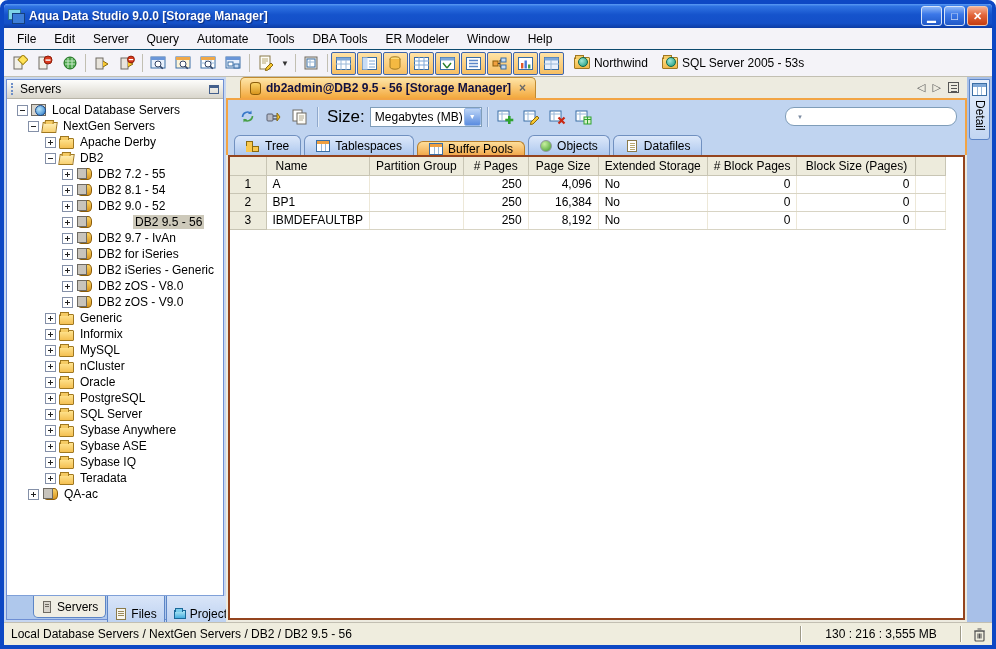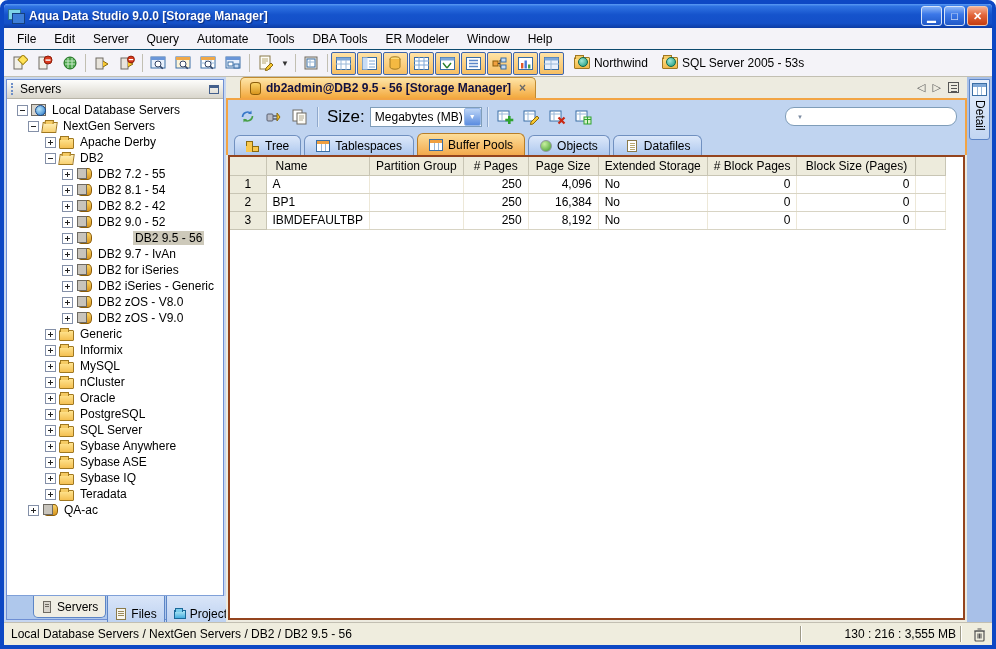--- a/index.html
+++ b/index.html
@@ -89,21 +89,21 @@
   .combo{ display:flex; align-items:center; width:112px; height:20px; border:1px solid #7F9DB9; background:#fff;}
   .combo-value{ flex:1; font-size:12px; padding-left:4px;}
   .combo-btn{ width:17px; height:18px; display:flex; align-items:center; justify-content:center; color:#fff; font-size:7px;
     background:linear-gradient(180deg,#BCD4F6,#5A8CE0); border:1px solid #98B8E8; border-radius:2px;}
   .searchbox{ margin-left:auto; width:172px; height:19px; border:1px solid #7F9DB9; border-radius:9px; background:#fff; display:flex; align-items:center; padding:0 6px; gap:2px;}
   .searchbox input{ border:none; outline:none; flex:1; font-size:11px; font-family:"Liberation Sans",sans-serif; background:transparent;}
   .subtabs{ height:22px; flex:0 0 22px; display:flex; align-items:flex-end; background:#C0D4F0; padding-left:6px; gap:3px;
     border-left:2px solid #F2A444; border-right:2px solid #F2A444;}
   .subtab{ display:flex; align-items:center; gap:5px; height:20px; padding:0 11px; font-size:12px; color:#000;
     background:linear-gradient(180deg,#DCE8FA,#AEC8EE); border:1px solid #7090C0; border-bottom:none; border-radius:6px 6px 0 0;}
-  .subtab.active{ background:linear-gradient(180deg,#FDDE9A,#F2A94C); border-color:#B87E28; height:22px;}
+  .subtab.active{ background:linear-gradient(180deg,#FDDE9A,#F2A94C); border-color:#B87E28; height:14px;}
   .subico{ width:14px; height:12px; position:relative;}
   .subico.treeico::before{content:""; position:absolute; left:0; top:1px; width:5px; height:4px; background:#F8C850; border:1px solid #8A6A10;}
   .subico.treeico::after{content:""; position:absolute; left:6px; top:6px; width:5px; height:4px; background:#F8C850; border:1px solid #8A6A10; box-shadow:-6px 0 0 #F8C850;}
   .subico.grid{ background:#fff; border:1px solid #3A6EA5; }
   .subico.grid::before{content:""; position:absolute; left:0; top:0; right:0; height:3px; background:#F0A040;}
   .subico.grid::after{content:""; position:absolute; left:4px; top:3px; width:1px; bottom:0; background:#9AB8D8; box-shadow:4px 0 0 #9AB8D8;}
   .subico.orb{ border-radius:50%; width:12px; height:12px; background:radial-gradient(circle at 35% 30%, #C8F0A0, #3E9A28); border:1px solid #9098A0;}
   .subico.page{ background:#fff; border:1px solid #8A7A4A; width:10px; height:12px; margin:0 2px;}
   .subico.page::before{content:""; position:absolute; left:2px; top:2px; width:5px; height:1px; background:#B8A870; box-shadow:0 2px 0 #B8A870, 0 4px 0 #B8A870, 0 6px 0 #B8A870;}
   .table-region{ flex:1 1 auto; background:#fff; border:2px solid #94441E; margin:0 2px 2px 2px; overflow:hidden;}
@@ -119,21 +119,21 @@
   .detail-tab{ display:flex; flex-direction:column; align-items:center; gap:4px; padding:3px 2px 8px 2px;
     background:linear-gradient(180deg,#EAF1FC,#C2D6F2); border:1px solid #5C85C6; border-radius:0 0 3px 3px;}
   .detail-ico{ width:15px; height:13px; background:#fff; border:1px solid #3A6EA5; position:relative;}
   .detail-ico::before{content:""; position:absolute; left:0; top:0; right:0; height:3px; background:#7FA8D8;}
   .detail-ico::after{content:""; position:absolute; left:4px; top:3px; width:1px; bottom:0; background:#9AB8D8; box-shadow:4px 0 0 #9AB8D8;}
   .detail-label{ writing-mode:vertical-rl; font-size:12px; color:#000;}
   
   .statusbar{ height:23px; flex:0 0 23px; display:flex; align-items:center; background:#EFEDDE; border-top:1px solid #C2BFB2; font-size:12px;}
   .sb-left{ flex:1; padding-left:7px; white-space:nowrap; overflow:hidden;}
   .sb-div{ width:2px; height:16px; border-left:1px solid #9E9A87; border-right:1px solid #FFFFFF; margin:0 4px;}
-  .sb-metrics{ width:150px; text-align:right; white-space:nowrap;}
+  .sb-metrics{ width:150px; text-align:center; white-space:nowrap;}
   .sb-trash{ width:26px; display:flex; justify-content:center; align-items:center;}
   svg{display:block;}
 </style>
 </head>
 <body>
 
 <div class="window">
 
   <div class="titlebar">
     <div class="app-icon"></div>
@@ -353,25 +353,20 @@
             </div>
           <div class="titem lv3">
               <span class="exp plus"></span>
               <span class="tico ico-db"></span>
               <span class="tlabel">DB2 7.2 - 55</span>
             </div>
           <div class="titem lv3">
               <span class="exp plus"></span>
               <span class="tico ico-db"></span>
               <span class="tlabel">DB2 8.1 - 54</span>
-            </div>
-          <div class="titem lv3">
-              <span class="exp plus"></span>
-              <span class="tico ico-db"></span>
-              <span class="tlabel">DB2 8.2 - 42</span>
             </div>
           <div class="titem lv3">
               <span class="exp plus"></span>
               <span class="tico ico-db"></span>
               <span class="tlabel">DB2 9.0 - 52</span>
             </div>
           <div class="titem lv3">
               <span class="exp plus"></span>
               <span class="tico ico-db"></span>
               <span class="tlabel selected">DB2 9.5 - 56</span>

